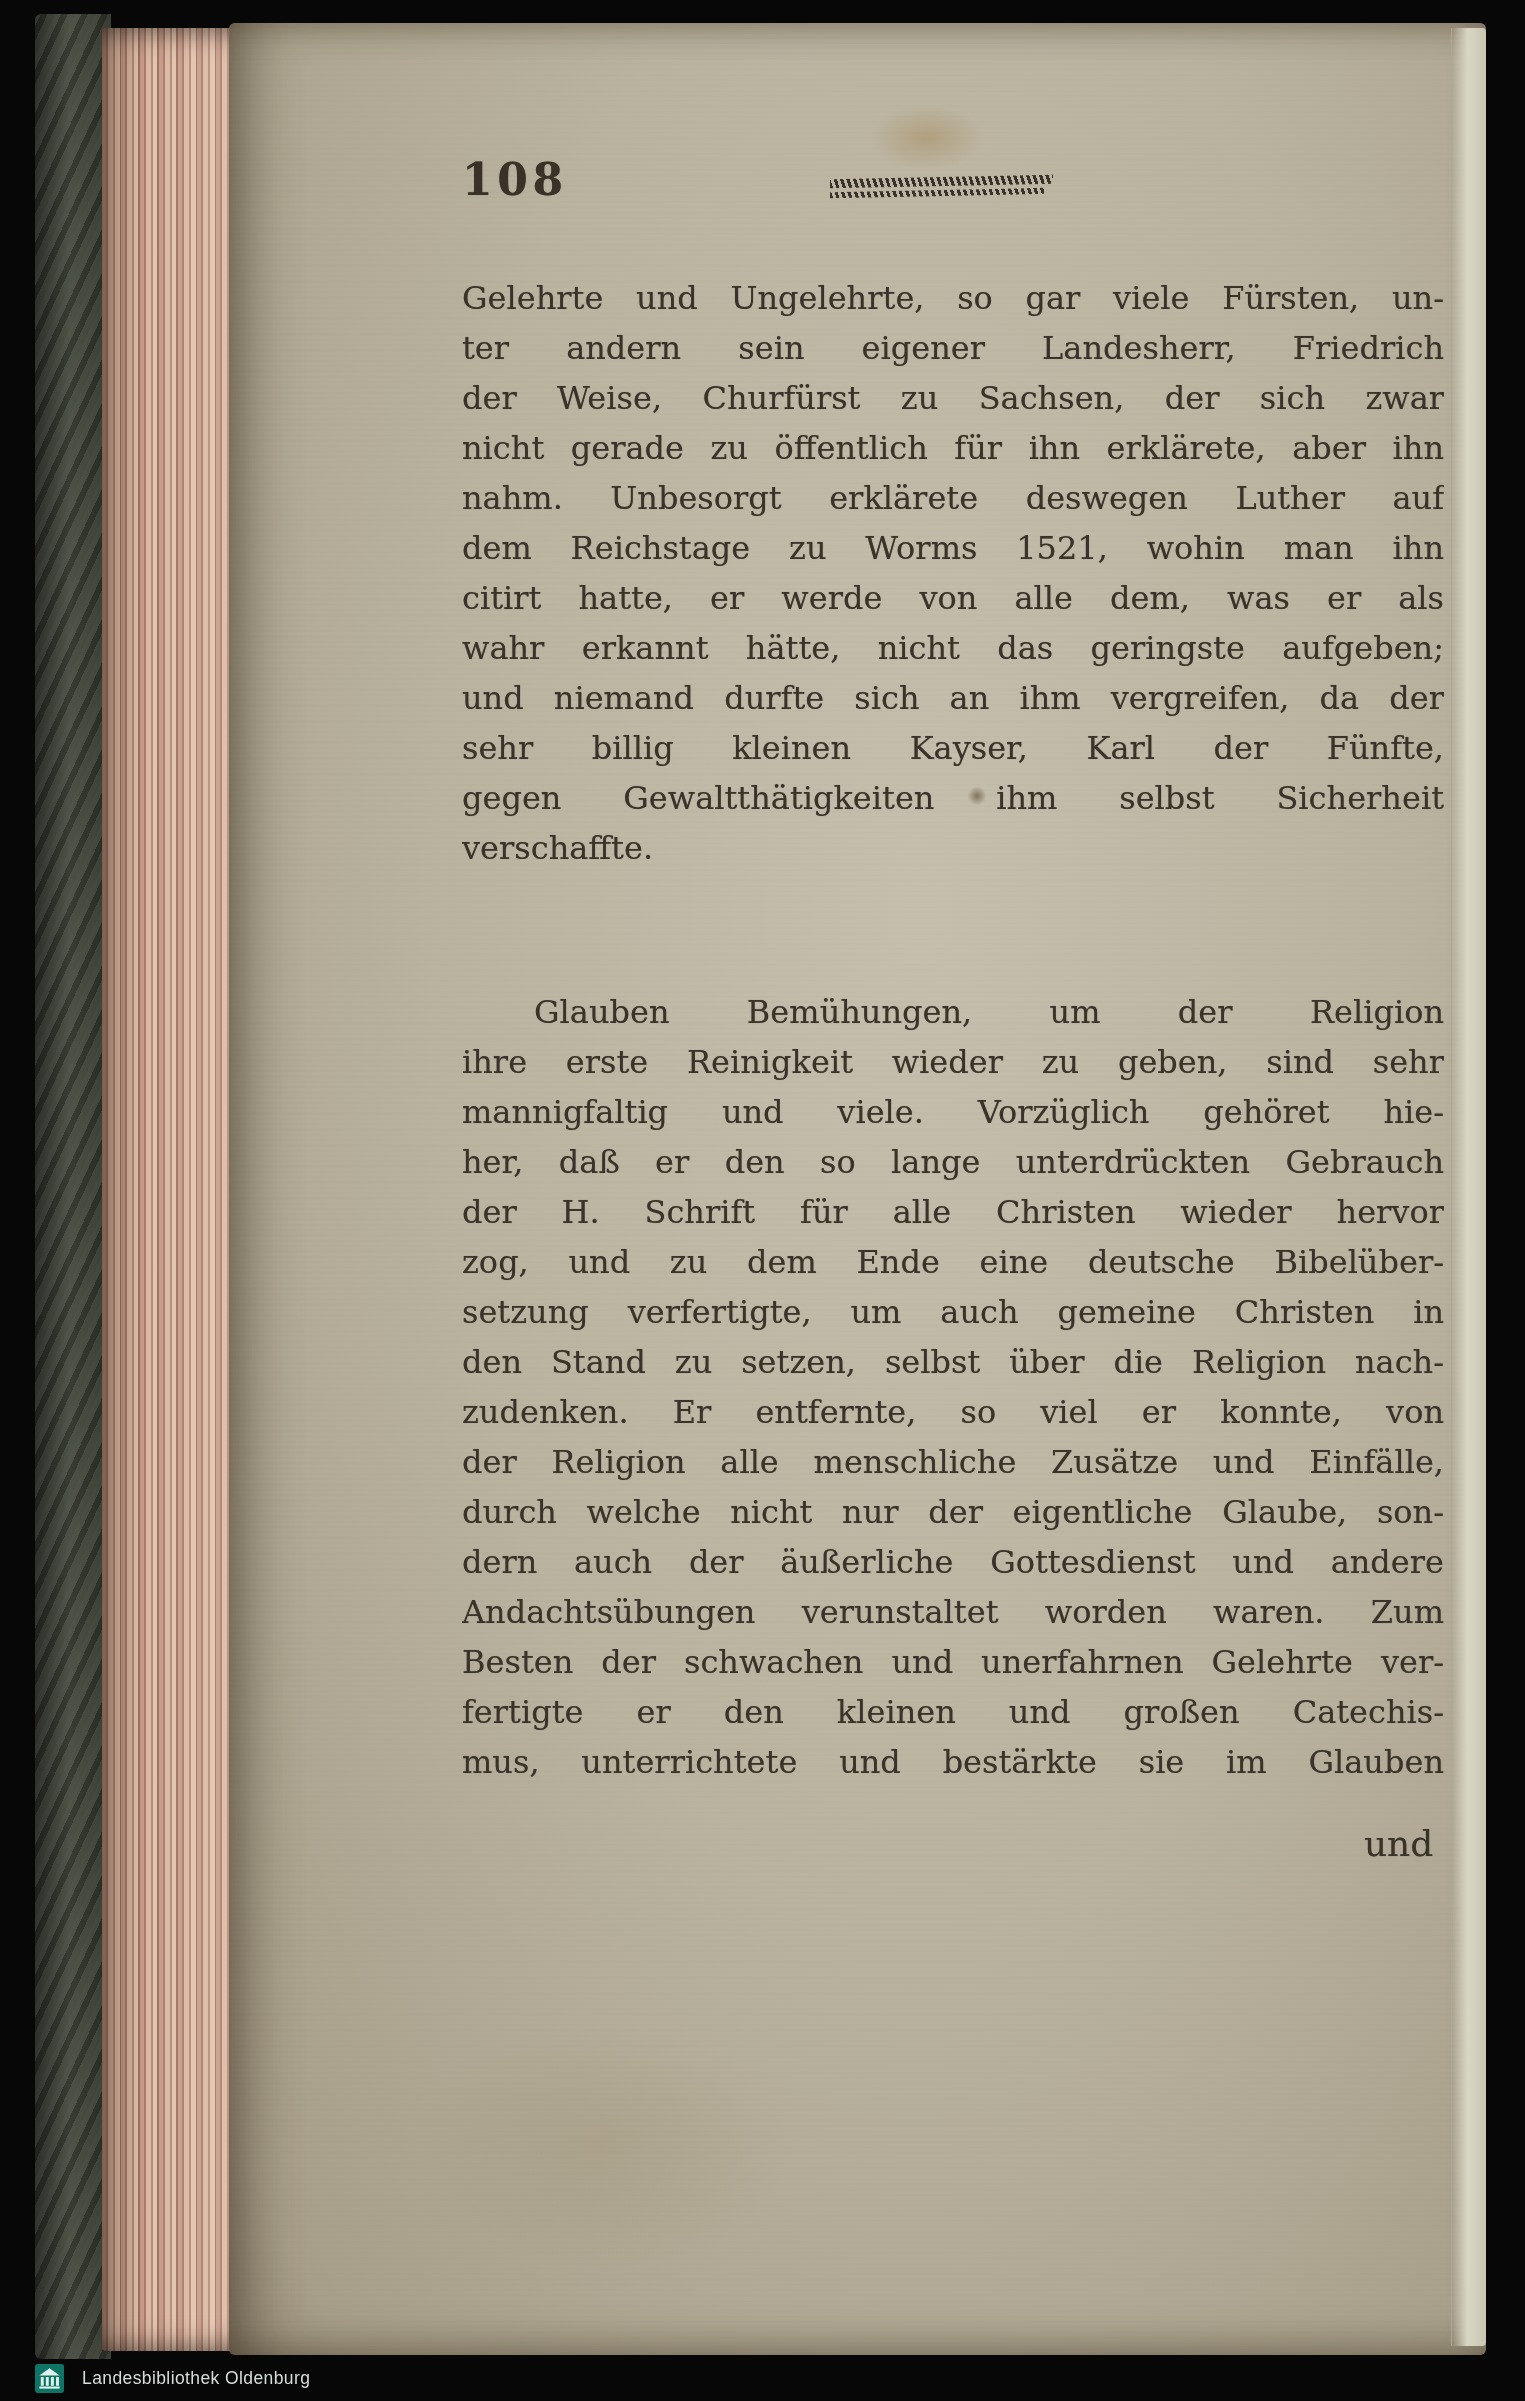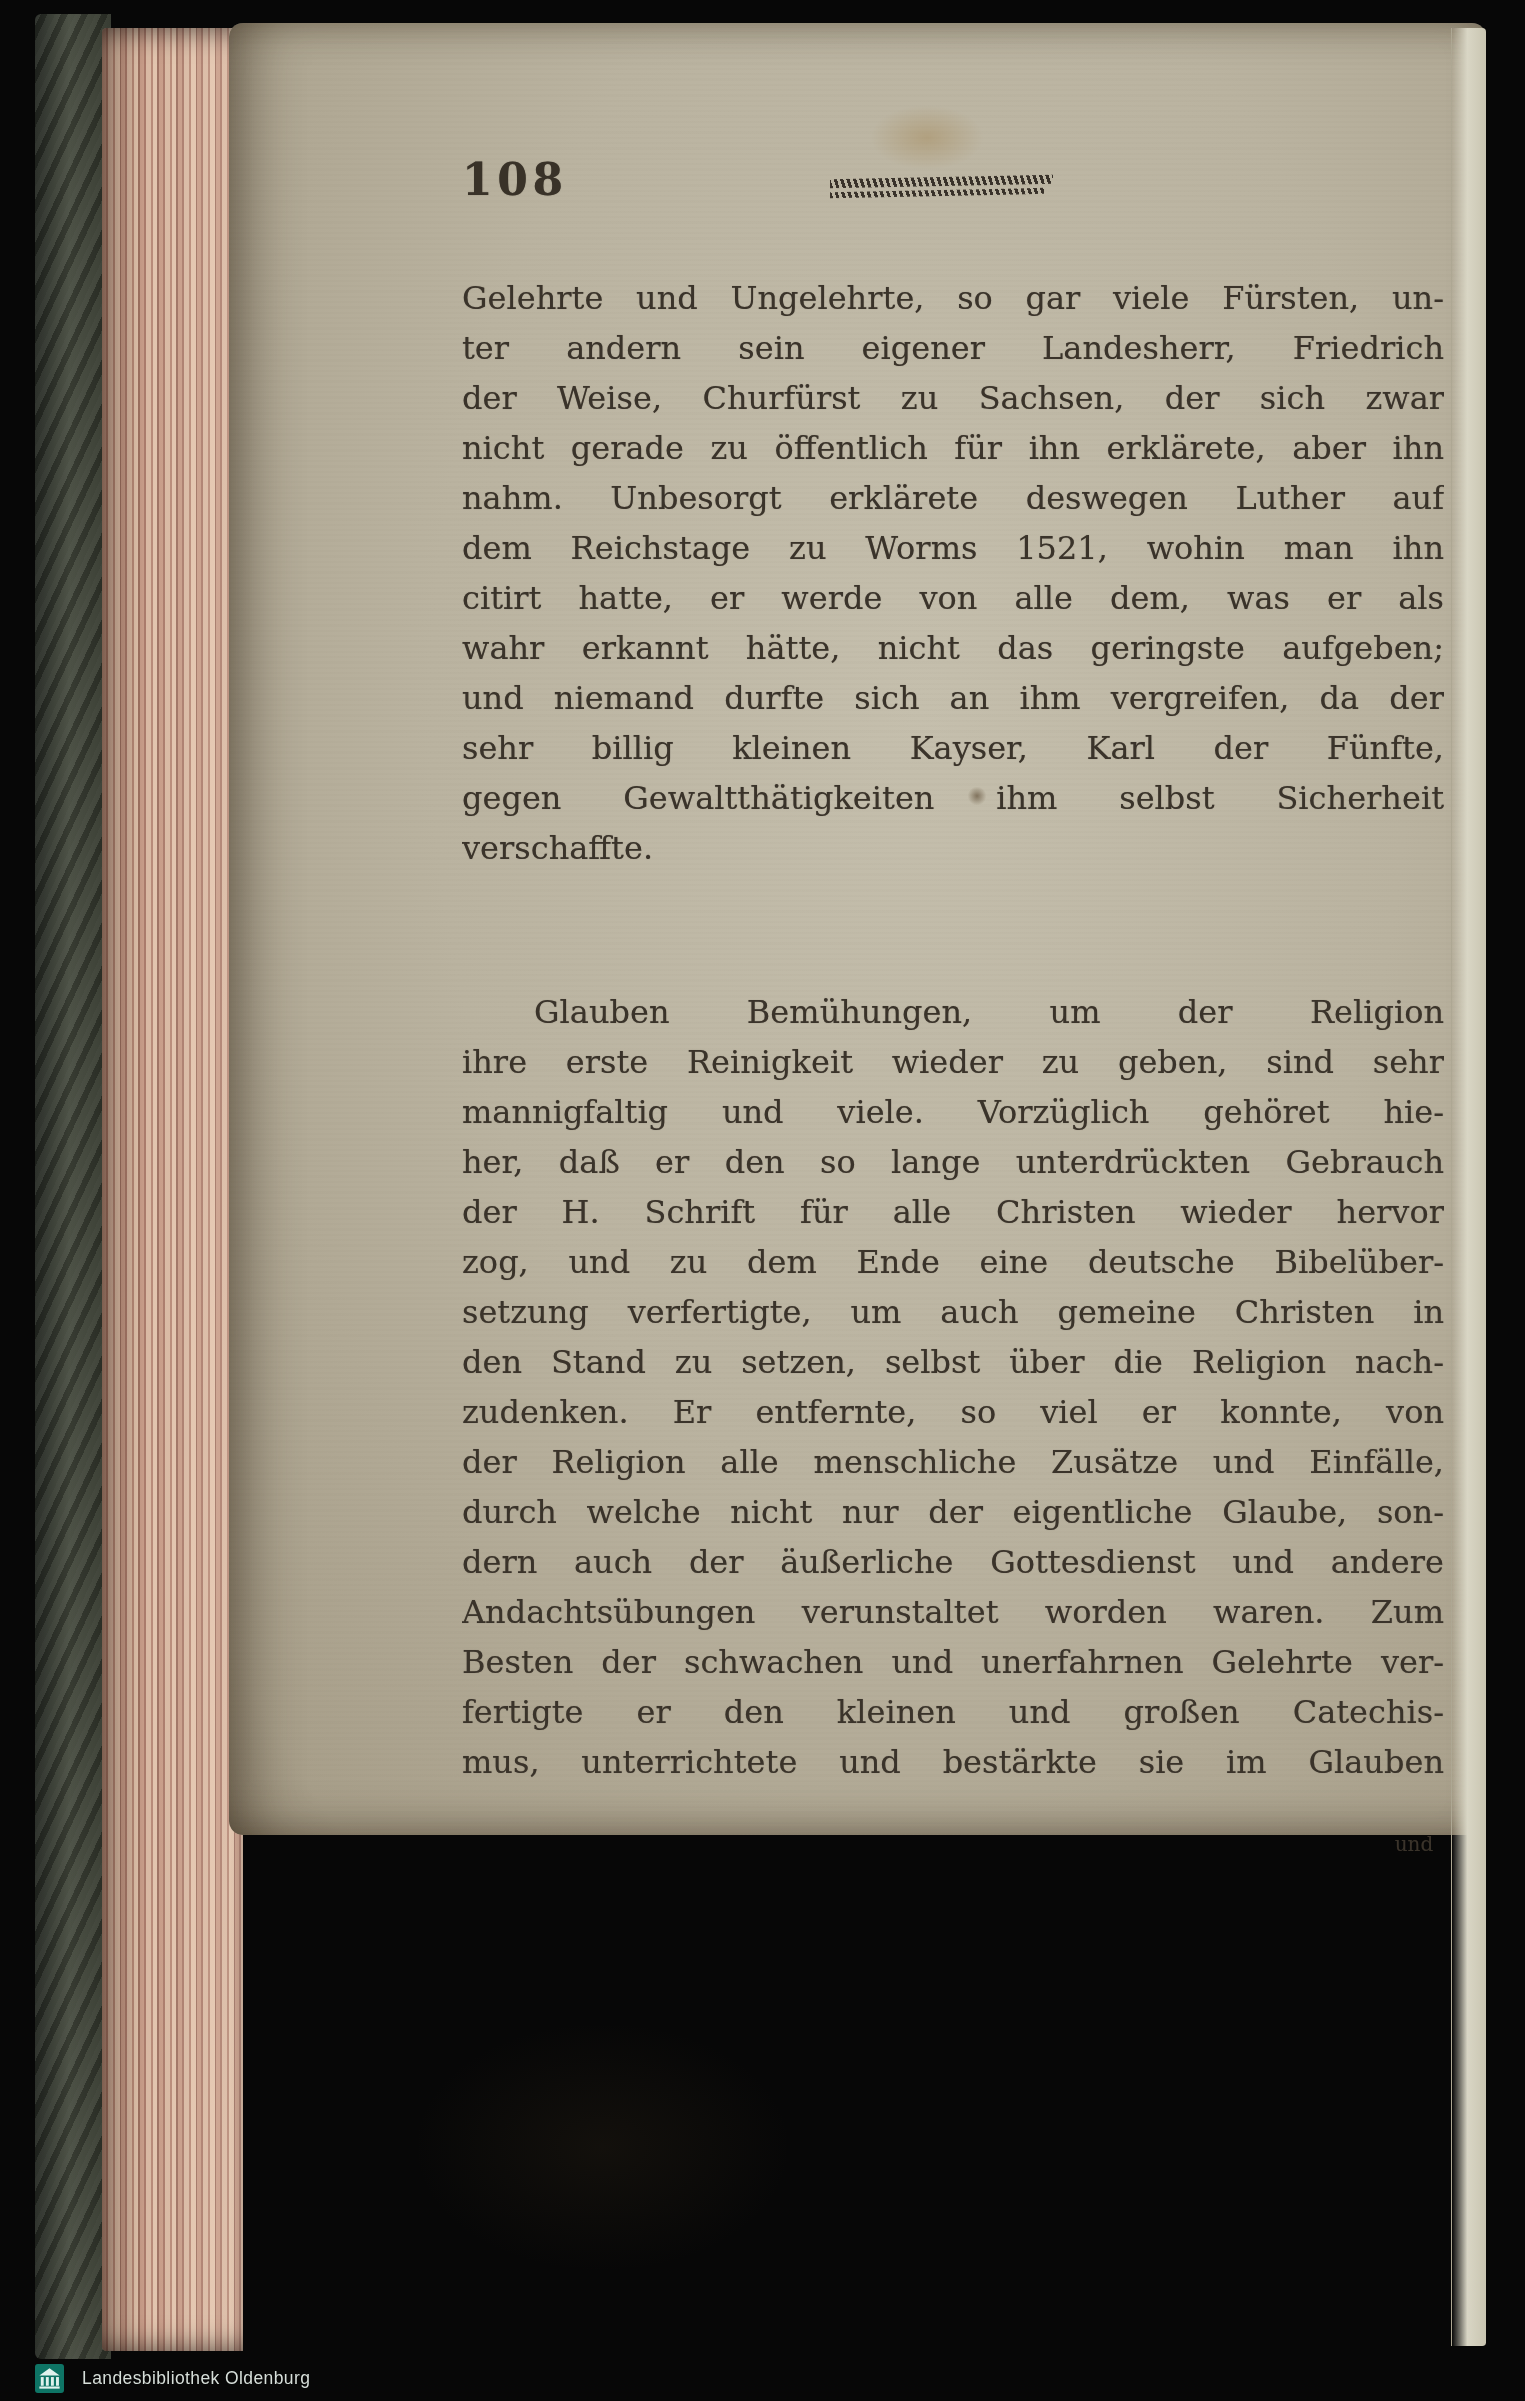--- a/index.html
+++ b/index.html
@@ -38,25 +38,25 @@
         #c79c88 0 3.8px, #aa7b6b 3.8px 6.1px, #d9b9a3 6.1px 10.7px,
         #b78a78 10.7px 13px, #e2c4ad 13px 17.5px, #9e7262 17.5px 19px);
     border-radius: 4.6px 0 0 4.6px;
     box-shadow: inset 0 19px 27px -15.3px rgba(0,0,0,0.55), inset 0 -19px 27px -15.3px rgba(0,0,0,0.55);
   }
 
   
   .page {
     position: absolute;
     left: 229px; top: 23px;
-    width: 1257px; height: 1812px;
+    width: 1257px; height: 2332px;
     background:
       repeating-linear-gradient(0deg, rgba(80,70,50,0.02) 0 2.3px, rgba(0,0,0,0) 2.3px 5.3px),
       radial-gradient(ellipse at 55% 38%, #c5bfad 0%, #bab3a0 50%, #a89f8a 92%, #9a907b 100%);
-    border-radius: 14px;
+    border-radius: 6px;
     box-shadow:
       inset 42px 0 53px -23px rgba(45,32,18,0.45),
       inset -19px 0 46px -27px rgba(60,48,30,0.30),
       inset 0 23px 38px -23px rgba(60,48,30,0.35),
       inset 0 -30.5px 46px -27px rgba(60,48,30,0.40);
   }
 
   
   .right-edge {
     position: absolute;
@@ -118,21 +118,21 @@
     height: 50px;
     overflow: hidden;
     text-align: justify;
     text-align-last: justify;
   }
   .line.no-just { text-align-last: left; }
   .catchword {
     margin-top: 32px;
     text-align: right;
     padding-right: 10.7px;
-    font-size: 20px;
+    font-size: 36px;
     line-height: 50px;
   }
 
   .footer {
     position: absolute;
     left: 35px; top: 2361px;
     height: 35px;
     display: flex;
     align-items: center;
     gap: 18px;

